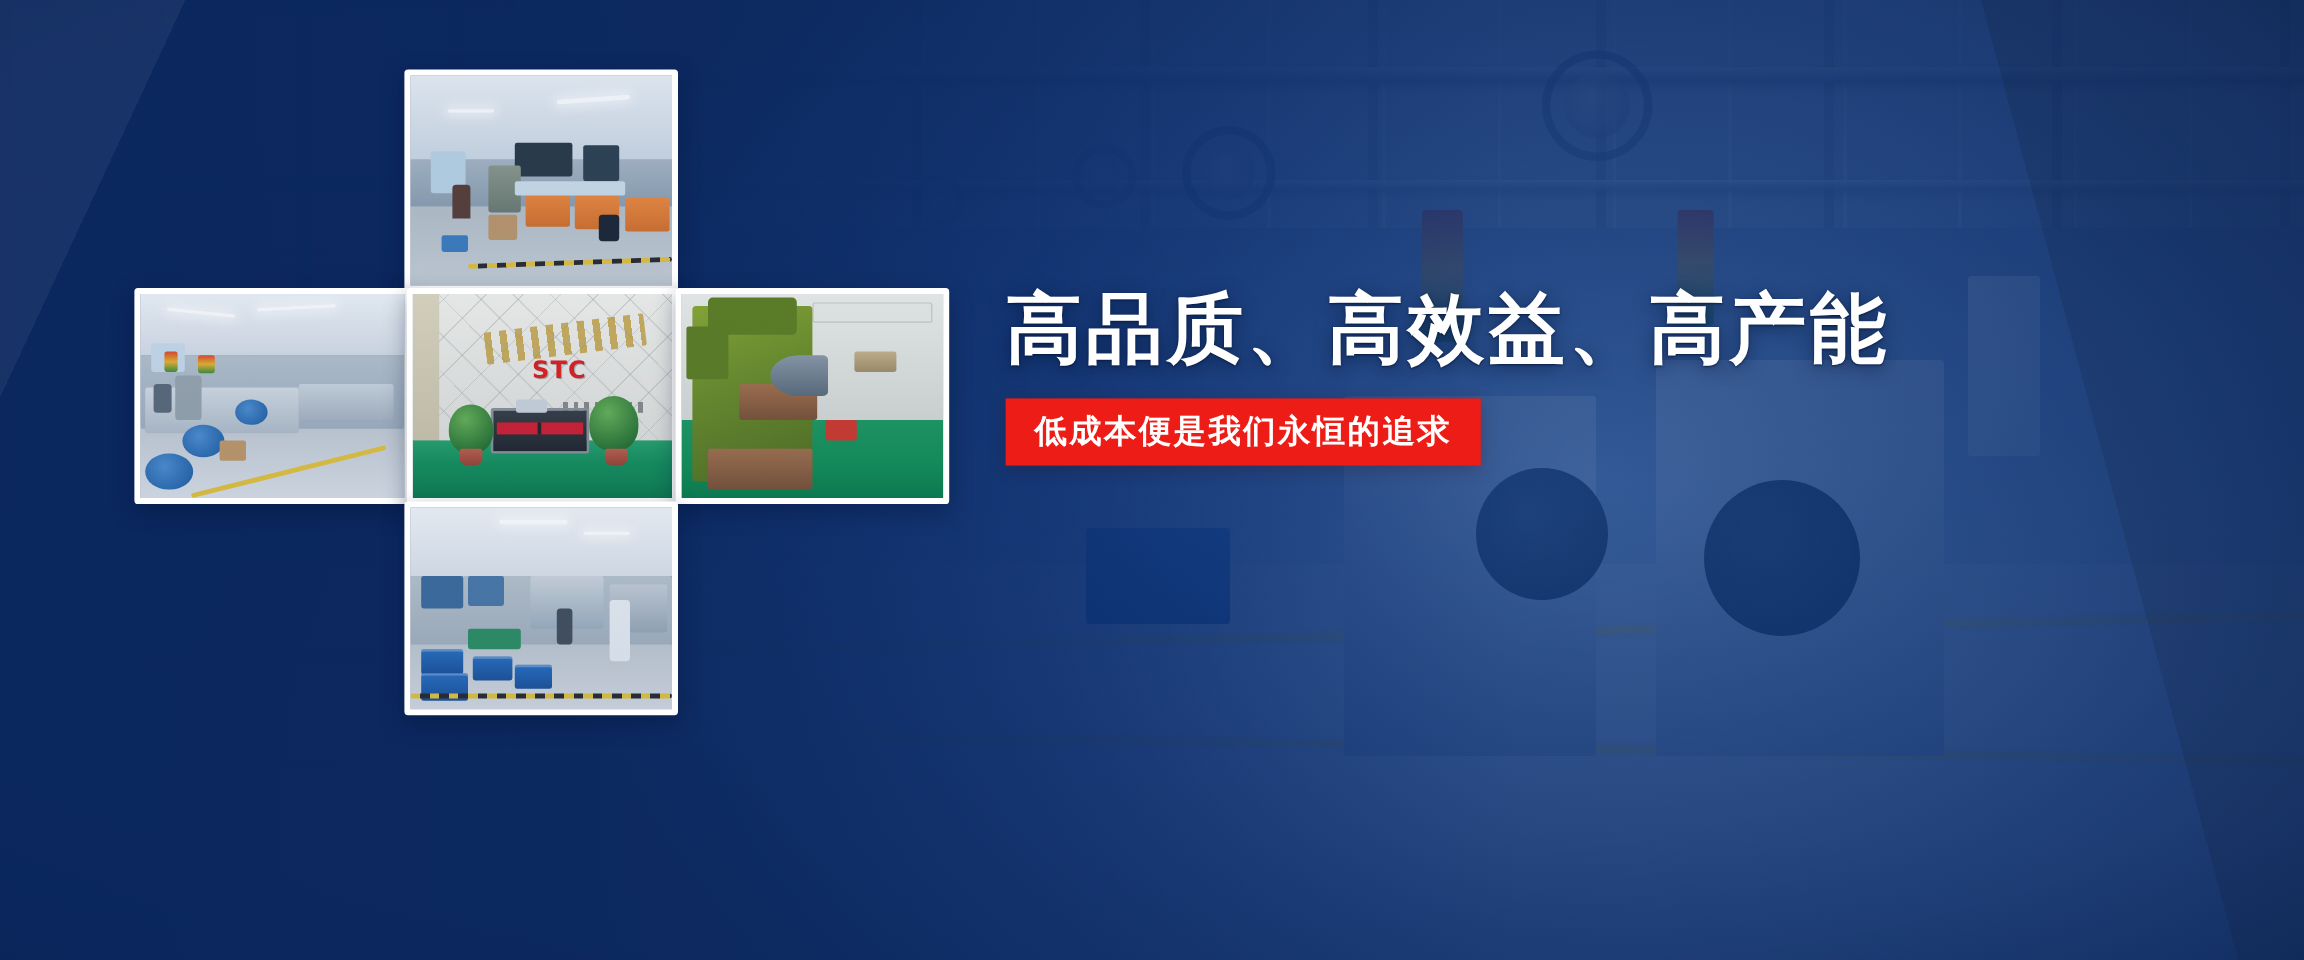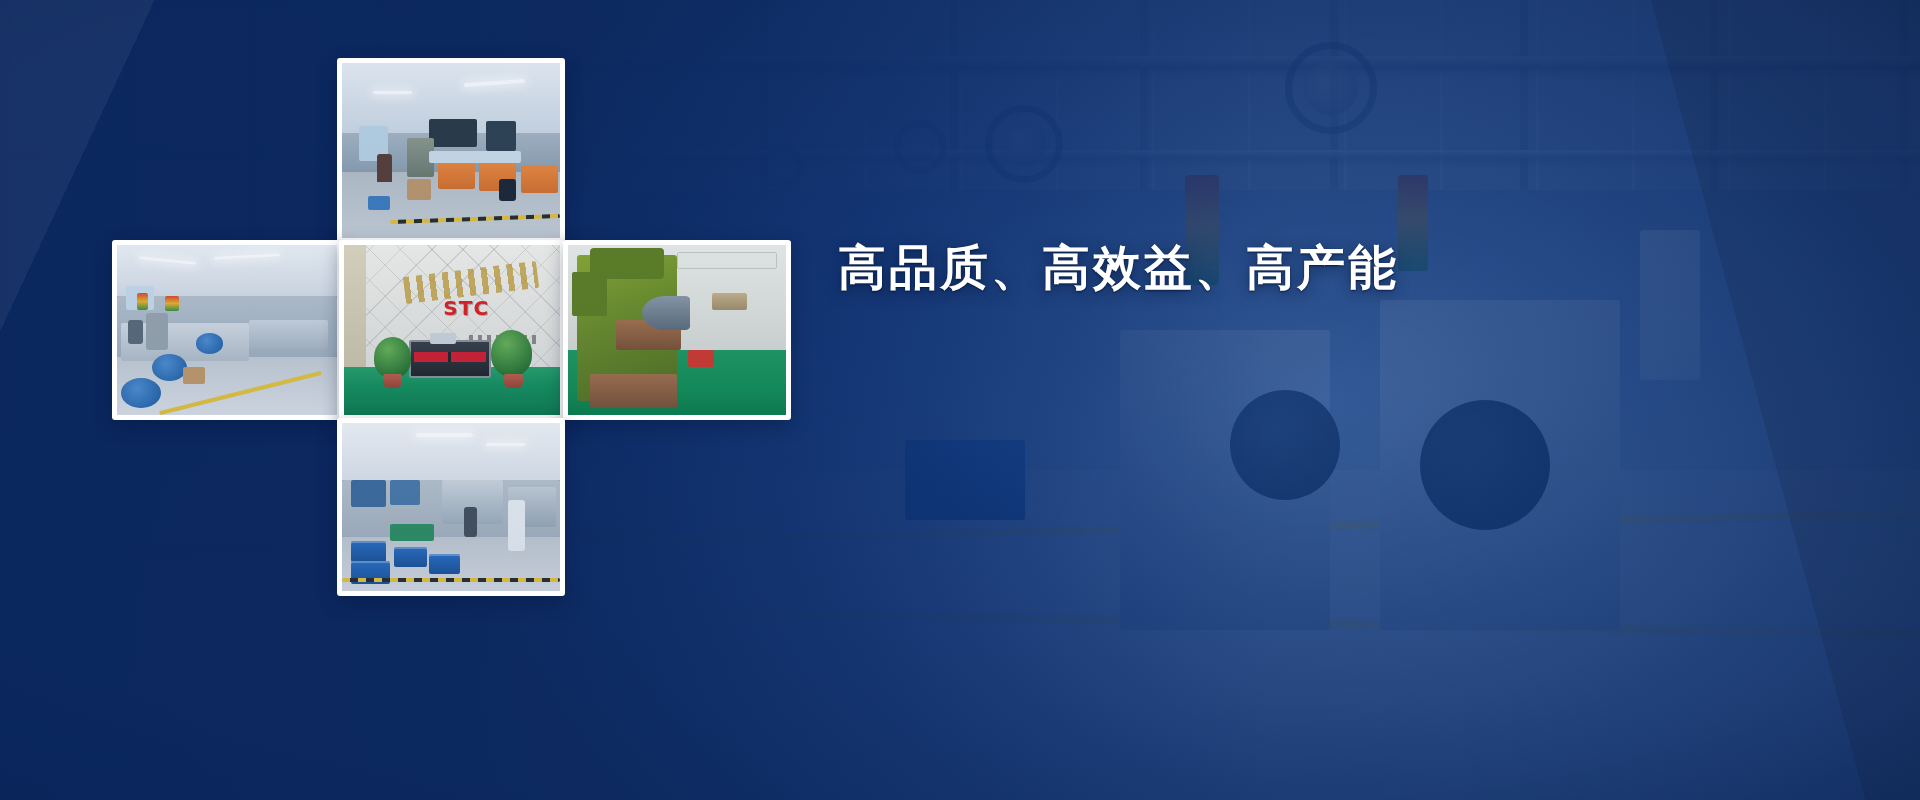--- a/index.html
+++ b/index.html
@@ -176,21 +176,21 @@
   #copy { position:absolute; left:838px; top:222px; width:560px; }
 
   .eyebrow {
     display:inline-block; background:#ffffff; color:#12307c;
     font-size:26px; line-height:1; font-weight:400;
     padding:12px 22px 13px 22px; letter-spacing:2px;
     white-space:nowrap;
   }
   .headline {
     margin-top:20px;
-    color:#ffffff; font-size:48px; line-height:1.06; font-weight:700;
+    color:#ffffff; font-size:64px; line-height:1.06; font-weight:700;
     letter-spacing:3px; white-space:nowrap;
     text-shadow:0 3px 14px rgba(3,20,56,.55), 0 1px 2px rgba(3,20,56,.8);
   }
   .ribbon {
     display:inline-block; margin-top:22px;
     background:#ed1c16; color:#ffffff;
     font-size:27px; line-height:1; font-weight:700;
     padding:14px 24px 15px 24px; letter-spacing:2px;
     white-space:nowrap;
     box-shadow:0 4px 14px rgba(60,0,0,.25);
@@ -336,15 +336,16 @@
         <div class="obj" style="left:22%; top:60%; width:20%; height:10%; background:#2f8f62;"></div>
         <div class="obj" style="left:0; top:92%; width:100%; height:4px; background:repeating-linear-gradient(90deg,#e8c53a 0 8px,#2b2b2b 8px 16px);"></div>
       </div>
       <div class="wash"></div>
     </div>
 
   </div>
 
   <div id="copy">
     <div class="headline">高品质、高效益、高产能</div>
+    <div class="ribbon">低成本便是我们永恒的追求</div>
   </div>
 
 </div>
 
 </body></html>

